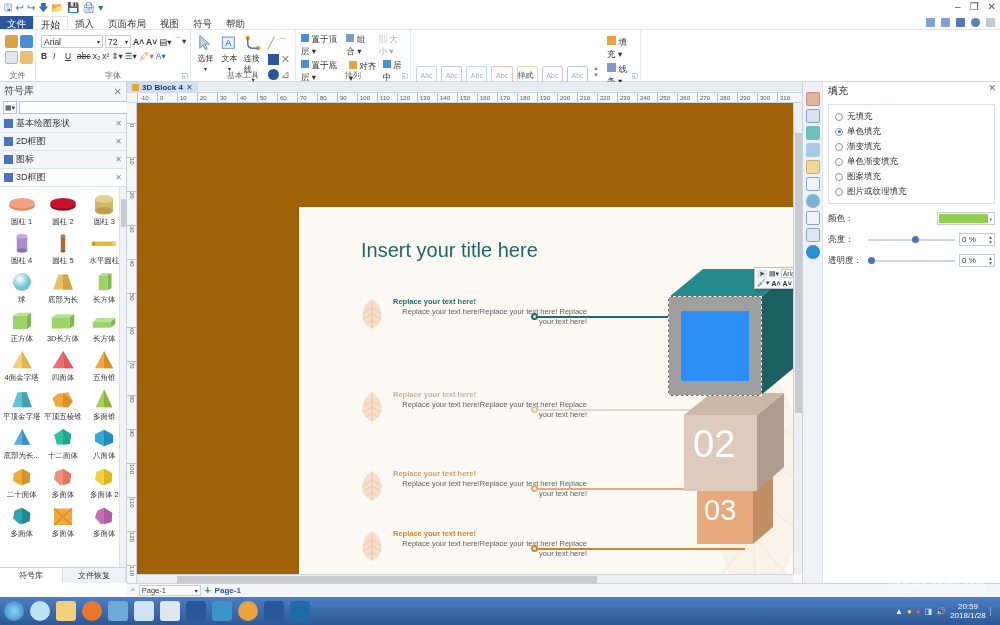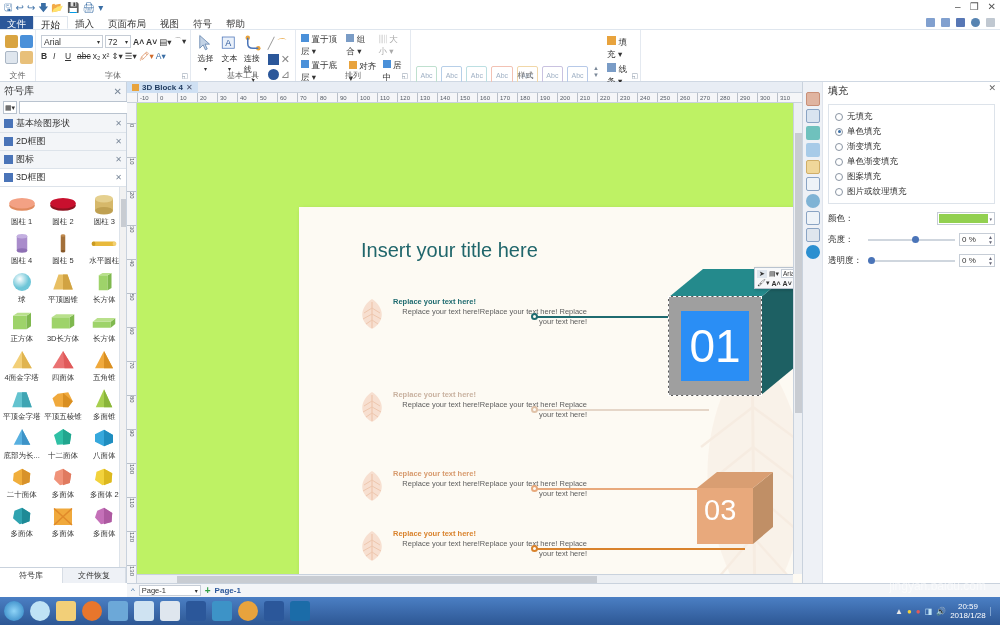--- a/index.html
+++ b/index.html
@@ -85,21 +85,21 @@
   .lib-scroll { position:absolute; right:0; top:0; bottom:0; width:7px; background:#f1f1f1;
                 border-left:1px solid #dde3ea; }
   .lib-scroll .thumb { position:absolute; top:12px; left:1px; width:5px; height:28px;
                        background:#c8ccd2; }
   .lib-tabs { display:flex; border-top:1px solid #c9d2dd; background:#eef1f6; }
   .lib-tabs div { flex:1; text-align:center; font-size:8px; padding:2px 0;
                   border-right:1px solid #d7dde5; }
   .lib-tabs div.active { background:#fff; }
 
   
-  .canvaswrap { flex:1; position:relative; background:#bef264; overflow:hidden; }
+  .canvaswrap { flex:1; position:relative; background:#a16207; overflow:hidden; }
   .doctabs { height:11px; background:#e8edf4; display:flex; align-items:center;
              border-bottom:1px solid #c9d2dd; }
   .doctab { display:flex; align-items:center; gap:3px; padding:0 5px; height:11px;
             background:#cfe0f3; font-size:8px; font-weight:bold; color:#1e3a5f; }
   .doctab .tabico { width:7px; height:7px; background:#e8a33d; display:inline-block; }
   .doctab .x { font-size:8px; font-weight:normal; color:#45506b; }
   .ruler-h { height:10px; background:#f5f6f8; border-bottom:1px solid #c9d2dd;
              position:relative; overflow:hidden; }
   .ruler-h .tick { position:absolute; top:0; height:10px; border-left:1px solid #b9c0c9;
                    font-size:6px; color:#545b64; padding-left:2px; line-height:10px; }
@@ -494,21 +494,21 @@
               </defs>
               <circle cx="20" cy="15" r="12" fill="url(#g1)"></circle>
             </svg>
           <span class="nm">球</span>
         </div>
         <div class="shape-cell">
           <svg class="shape-art" viewBox="0 0 40 30">
               <path d="M14 5 L26 5 L33 25 L7 25 Z" fill="#e8bf63"></path>
               <path d="M20 5 L26 5 L33 25 L20 25 Z" fill="#d1a342"></path>
             </svg>
-          <span class="nm">平顶圆锥</span>
+          <span class="nm">底部为长</span>
         </div>
         <div class="shape-cell">
           <svg class="shape-art" viewBox="0 0 40 30">
               <rect x="13" y="6" width="12" height="20" fill="#9ed36a"></rect>
               <path d="M25 6 L30 3 L30 23 L25 26 Z" fill="#7fb84f"></path>
               <path d="M13 6 L18 3 L30 3 L25 6 Z" fill="#b9e08c"></path>
             </svg>
           <span class="nm">长方体</span>
         </div>
 
@@ -790,31 +790,38 @@
 
         <div class="cube" style="left:398px;top:265px;width:84px;height:72px">
           <svg viewBox="0 0 84 72" style="width:84px;height:72px">
             <path d="M0 16 L56 16 L56 72 L0 72 Z" fill="#e8a97c"></path>
             <path d="M56 16 L76 0 L76 55 L56 72 Z" fill="#c08f66"></path>
             <path d="M0 16 L20 0 L76 0 L56 16 Z" fill="#d99e72"></path>
           </svg>
           <div class="numtext" style="left:7px;top:24px;font-size:29px">03</div>
         </div>
 
+        <div class="cube" style="left:385px;top:186px;width:110px;height:98px">
+          <svg viewBox="0 0 110 98" style="width:110px;height:98px">
+            <path d="M0 22 L73 22 L73 98 L0 98 Z" fill="#dfcbbd"></path>
+            <path d="M73 22 L100 0 L100 74 L73 98 Z" fill="#b19b8c"></path>
+            <path d="M0 22 L27 0 L100 0 L73 22 Z" fill="#cdb8a8"></path>
+          </svg>
+          <div class="numtext" style="left:9px;top:32px;font-size:38px">02</div>
+        </div>
 
         <div class="cube" style="left:370px;top:62px;width:138px;height:126px">
           <svg viewBox="0 0 138 126" style="width:138px;height:126px">
             <path d="M0 28 L92 28 L92 126 L0 126 Z" fill="#2a7f82"></path>
             <path d="M92 28 L126 0 L126 98 L92 126 Z" fill="#1d6063"></path>
             <path d="M0 28 L34 0 L126 0 L92 28 Z" fill="#248a8c"></path>
           </svg>
           
           <div style="position:absolute;left:0;top:28px;width:92px;height:98px;background:#9f9f9f;outline:1px dashed #fff;box-shadow:0 0 0 1px #5b5b5b"></div>
           <div style="position:absolute;left:12px;top:42px;width:68px;height:70px;background:#2a8ef5"></div>
-          <div class="numtext" style="left:12px;top:42px;width:68px;text-align:center;font-size:46px;line-height:70px">01</div>
         </div>
 
         <div class="mini-toolbar" style="left:455px;top:60px">
           <div class="mrow">
             <span class="mi" style="background:#dfe6ee;padding:0 2px">➤</span>
             <span class="mi">▤▾</span>
             <div class="mini-combo" style="width:38px">
               <span>Arial</span>
             </div>
 

